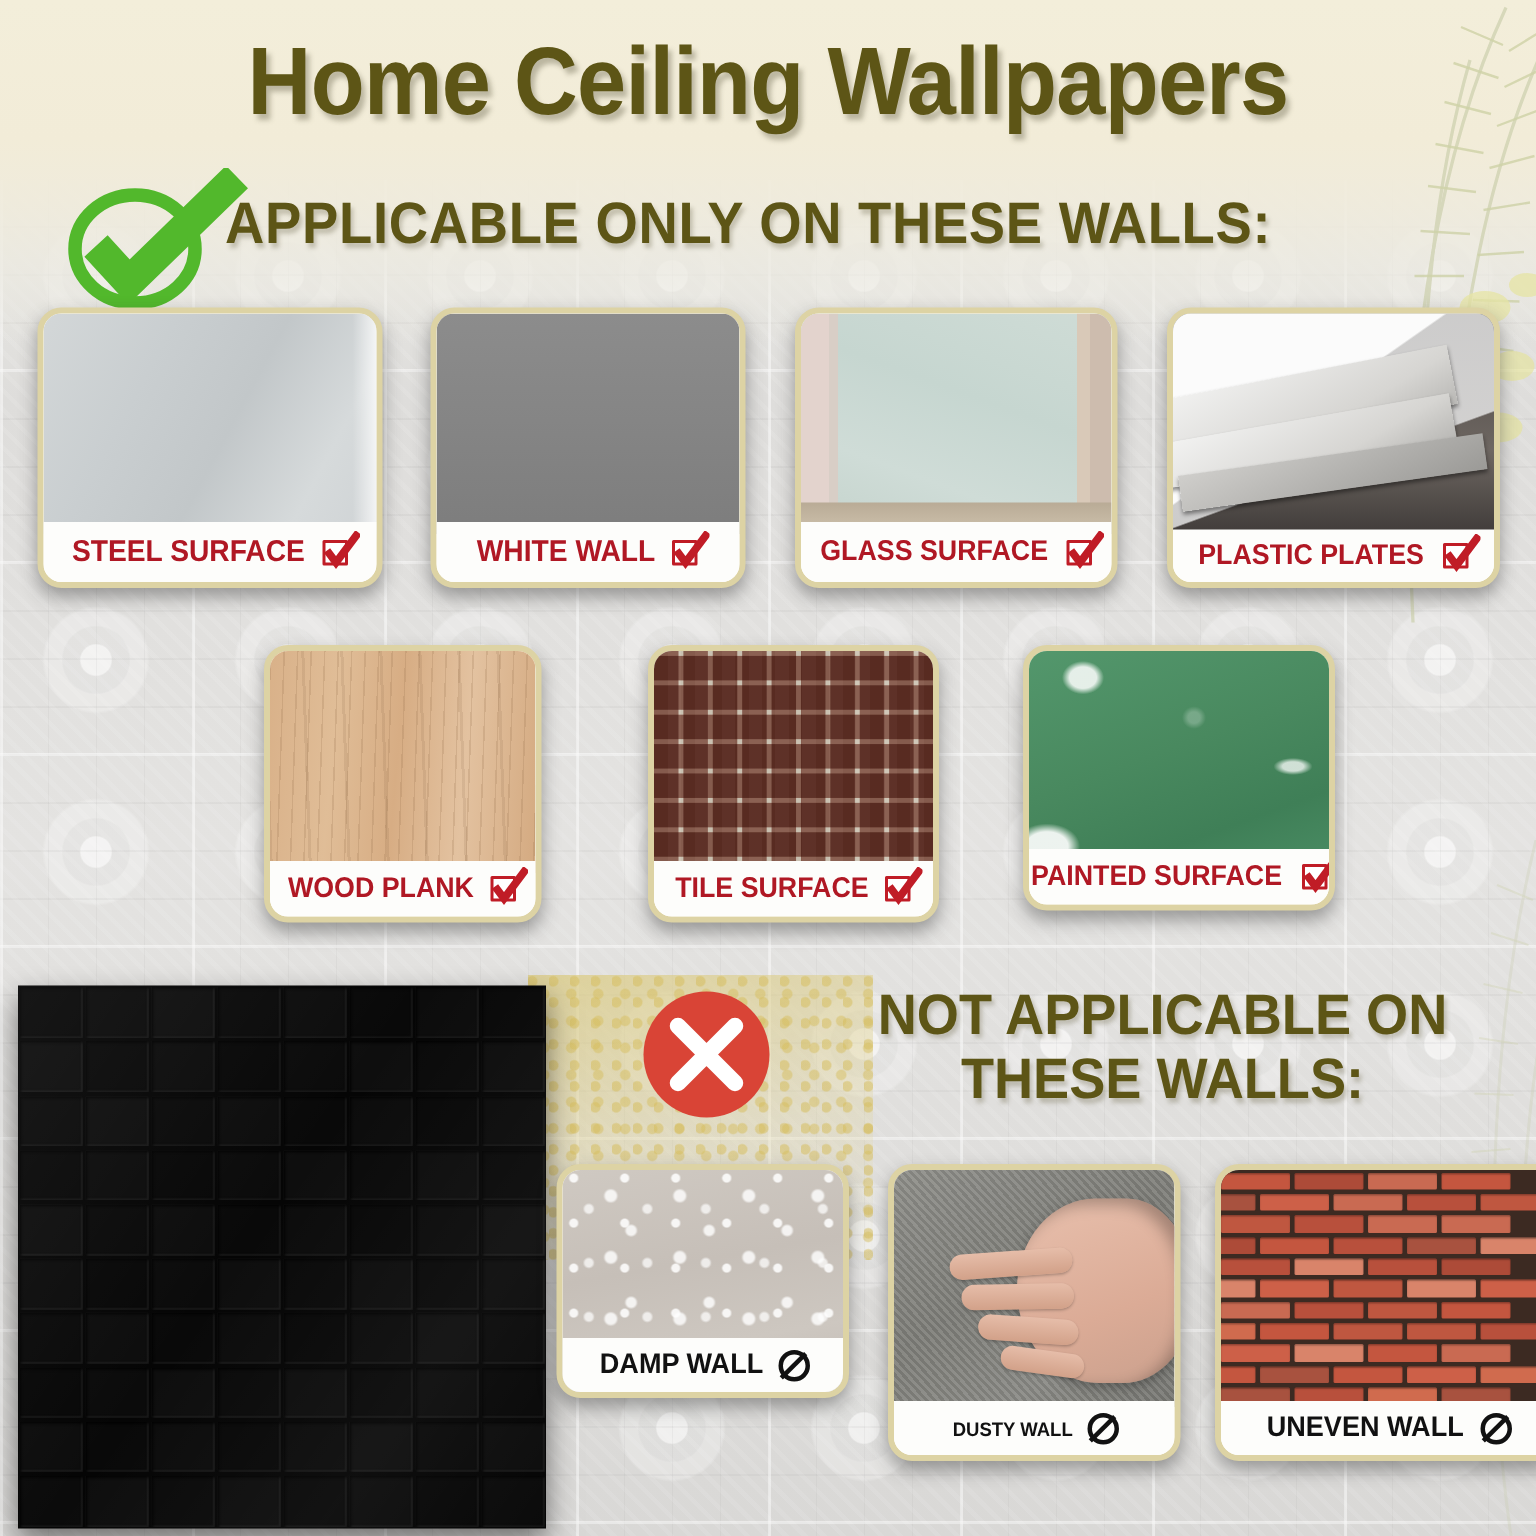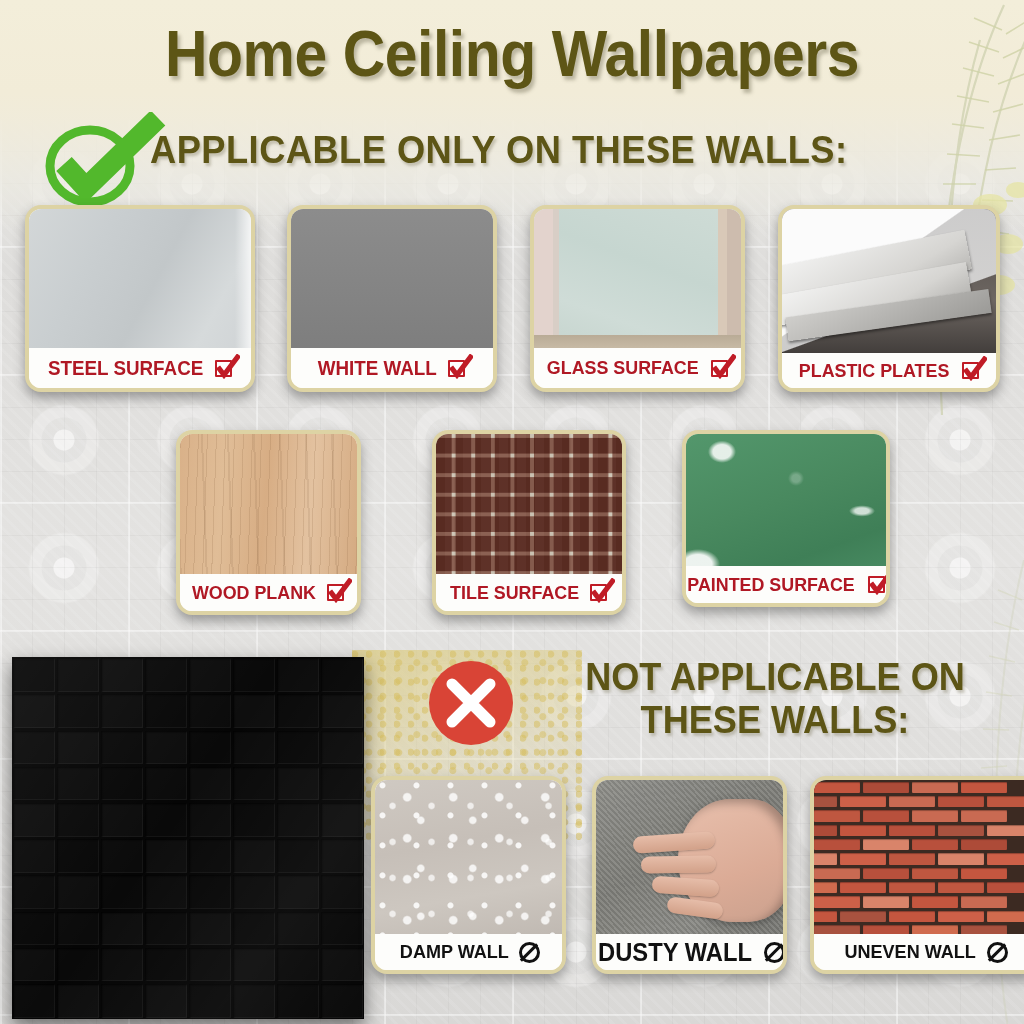--- a/index.html
+++ b/index.html
@@ -486,21 +486,21 @@
 
   <svg class="x-badge" viewBox="0 0 86 86">
     <circle cx="43" cy="43" r="42" fill="#d94436"></circle>
     <path d="M24 24 L62 62 M62 24 L24 62" stroke="#fff" stroke-width="11" stroke-linecap="round"></path>
   </svg>
   <div class="sub-not">
     <div>NOT APPLICABLE ON</div>
     <div>THESE WALLS:</div>
   </div>
 
-  <div class="tile no" style="left:371px; top:776px; width:195px; height:198px;">
+  <div class="tile no" style="left:371px; top:776px; width:195px; height:156px;">
     <div class="photo" style="height:158px;">
       <div class="tex-damp"></div>
     </div>
     <div class="bar" style="height:36px; font-size:19px;">
       <span class="txt">DAMP WALL</span>
       <span class="icon-no">
         <span class="ring"></span>
           <span class="slash"></span>
       </span>
     </div>
@@ -509,21 +509,21 @@
   <div class="tile no" style="left:592px; top:776px; width:195px; height:198px;">
     <div class="photo" style="height:158px;">
       <div class="tex-dusty">
         <div class="hand"></div>
         <div class="finger" style="left:20%; top:34%; width:44%; height:11%; transform:rotate(-4deg);"></div>
         <div class="finger" style="left:24%; top:48%; width:40%; height:11%; transform:rotate(-1deg);"></div>
         <div class="finger" style="left:30%; top:62%; width:36%; height:11%; transform:rotate(4deg);"></div>
         <div class="finger" style="left:38%; top:76%; width:30%; height:10%; transform:rotate(8deg);"></div>
       </div>
     </div>
-    <div class="bar" style="height:36px; font-size:25px;">
+    <div class="bar" style="height:36px; font-size:13px;">
       <span class="txt">DUSTY WALL</span>
       <span class="icon-no">
         <span class="ring"></span>
           <span class="slash"></span>
       </span>
     </div>
   </div>
 
   <div class="tile no" style="left:810px; top:776px; width:229px; height:198px;">
     <div class="photo" style="height:158px;">

